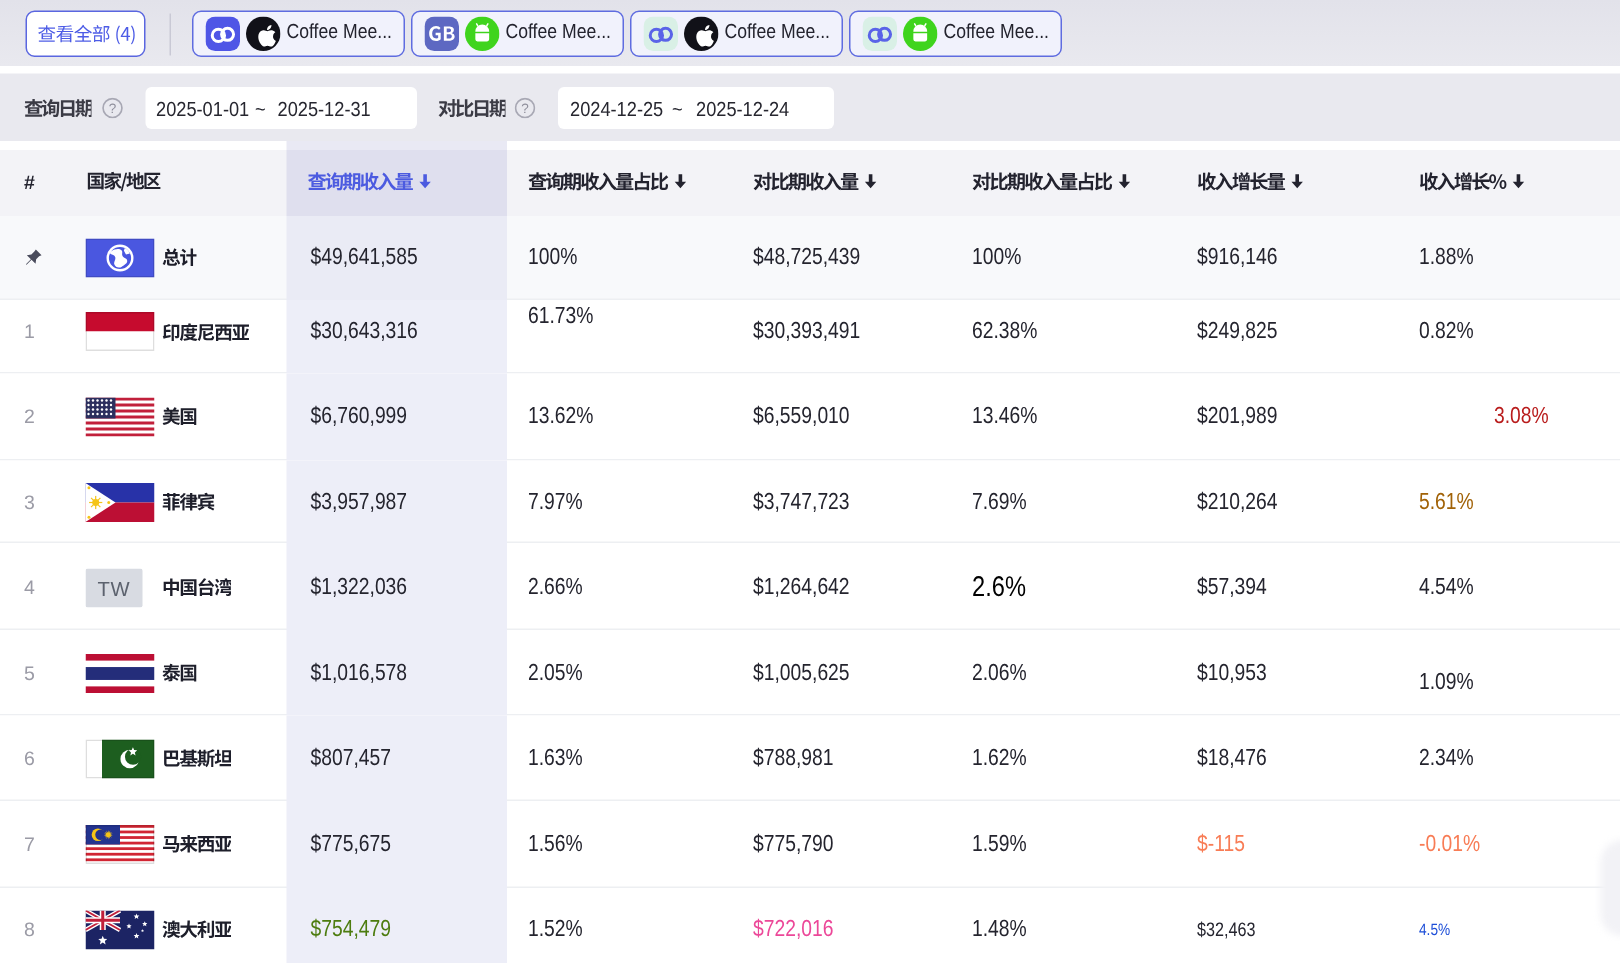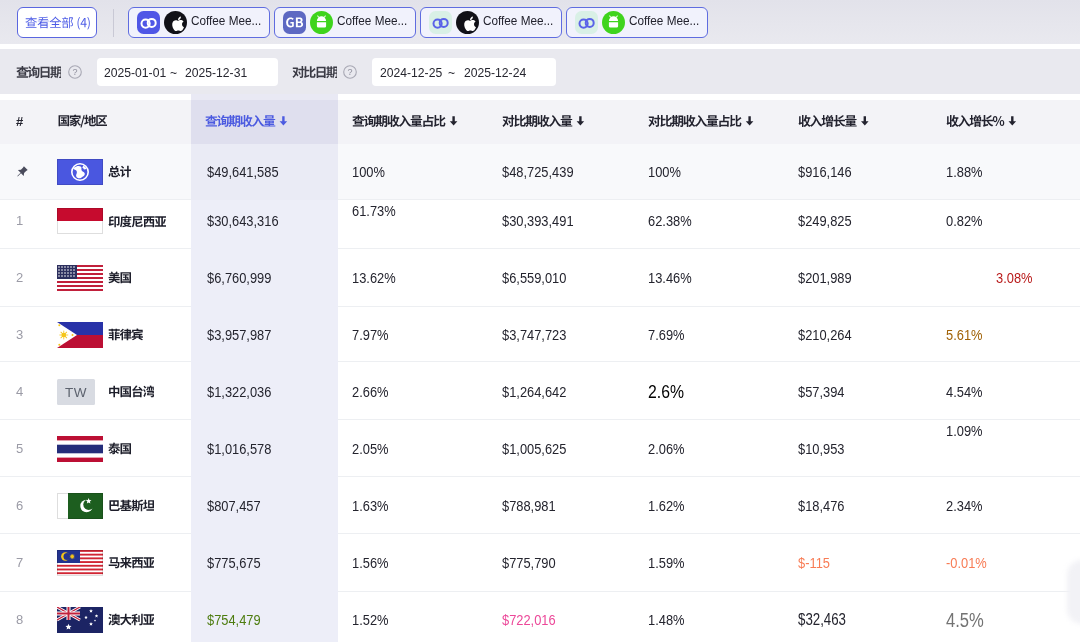--- a/index.html
+++ b/index.html
@@ -300,21 +300,21 @@
 <svg style="position:absolute;left:108.3px;top:440.4px" width="23" height="17" viewBox="0 -13.1 23 16.9">
     <g fill="#1e1f2b">
       <path d="M8.5 -3.4C8.2 -3.0 7.9 -2.6 7.5 -2.2L7.0 -2.5V-4.4H5.5V-2.1L4.4 -1.7L4.9 -2.2C4.7 -2.5 4.1 -3.0 3.7 -3.2L2.7 -2.5C3.1 -2.2 3.5 -1.8 3.8 -1.5C2.8 -1.2 1.9 -0.9 1.3 -0.7L1.9 0.6C3.0 0.2 4.3 -0.3 5.5 -0.8V-0.3C5.5 -0.1 5.5 -0.1 5.3 -0.1C5.1 -0.1 4.6 -0.1 4.1 -0.1C4.3 0.2 4.5 0.7 4.5 1.1C5.4 1.1 5.9 1.1 6.4 0.9C6.8 0.7 7.0 0.4 7.0 -0.2V-1.1C8.1 -0.5 9.3 0.1 10.1 0.6L11.0 -0.5C10.4 -0.8 9.6 -1.3 8.7 -1.7C9.0 -2.0 9.3 -2.3 9.6 -2.6ZM5.4 -10.6C5.3 -10.2 5.3 -9.9 5.2 -9.5H1.3V-8.3H4.9L4.7 -7.8H1.9V-6.6H4.2C4.1 -6.4 3.9 -6.2 3.8 -6.0H0.6V-4.8H2.8C2.2 -4.1 1.3 -3.4 0.3 -2.9C0.7 -2.7 1.2 -2.2 1.4 -1.9C2.8 -2.7 3.9 -3.7 4.7 -4.8H7.7C8.6 -3.5 9.8 -2.5 11.2 -1.9C11.5 -2.3 11.9 -2.9 12.2 -3.1C11.1 -3.5 10.1 -4.1 9.4 -4.8H11.9V-6.0H5.5L5.8 -6.6H10.7V-7.8H6.2L6.4 -8.3H11.2V-9.5H6.8L6.9 -10.4Z M14.6 -2.8V-1.6H21.0V-2.8H20.1L20.8 -3.2C20.6 -3.5 20.2 -3.9 19.8 -4.3H20.5V-5.5H18.4V-6.7H20.8V-8.0H14.7V-6.7H17.0V-5.5H15.0V-4.3H17.0V-2.8ZM18.8 -3.9C19.1 -3.6 19.4 -3.1 19.7 -2.8H18.4V-4.3H19.6ZM12.5 -10.0V1.1H14.1V0.5H21.4V1.1H23.0V-10.0ZM14.1 -0.9V-8.7H21.4V-0.9Z"></path>
     </g>
   </svg>
 <div class="abs" style="left:207px;top:440.5px;font-size:15.5px;color:#24242e;line-height:16px"><span class="num" style="transform:scaleX(.83)">$1,016,578</span></div>
 <div class="abs" style="left:352px;top:440.5px;font-size:15.5px;color:#24242e;line-height:16px"><span class="num" style="transform:scaleX(.83)">2.05%</span></div>
 <div class="abs" style="left:502px;top:440.5px;font-size:15.5px;color:#24242e;line-height:16px"><span class="num" style="transform:scaleX(.83)">$1,005,625</span></div>
 <div class="abs" style="left:648px;top:440.5px;font-size:15.5px;color:#24242e;line-height:16px"><span class="num" style="transform:scaleX(.83)">2.06%</span></div>
 <div class="abs" style="left:798px;top:440.5px;font-size:15.5px;color:#24242e;line-height:16px"><span class="num" style="transform:scaleX(.83)">$10,953</span></div>
-<div class="abs" style="left:946px;top:423px;font-size:15.5px;color:#24242e;line-height:16px"><span class="num" style="transform:scaleX(.83)">1.09%</span></div>
+<div class="abs" style="left:946px;top:447px;font-size:15.5px;color:#24242e;line-height:16px"><span class="num" style="transform:scaleX(.83)">1.09%</span></div>
 <div class="abs" style="left:0;top:477px;width:1080px;height:57px;background:#fff;border-bottom:1px solid #edeff2"></div>
 <div class="abs" style="left:191px;top:477px;width:147px;height:57px;background:#edeef8"></div>
 <div class="abs" style="left:16px;top:498.5px;font-size:13px;color:#9b9ba6;line-height:14px">6</div>
 <svg class="abs" style="left:57px;top:492.5px" width="46" height="26" viewBox="0 0 46 26">
     <rect width="46" height="26" fill="#fff"></rect>
     <rect x="11" width="35" height="26" fill="#1d5e1f"></rect>
     <circle cx="29.5" cy="13" r="6.2" fill="#fff"></circle>
     <circle cx="31.7" cy="11.5" r="5.4" fill="#1d5e1f"></circle>
     <path d="M33.5 6.2 l0.9 2.1 2.2 0.2 -1.7 1.5 0.5 2.2 -1.9 -1.2 -1.9 1.2 0.5 -2.2 -1.7 -1.5 2.2 -0.2 z" fill="#fff" transform="translate(0.8,-0.6) scale(0.92)"></path>
     <rect x="0.5" y="0.5" width="45" height="25" fill="none" stroke="rgba(0,0,0,0.13)" stroke-width="1"></rect>
@@ -381,14 +381,14 @@
   </svg>
 <svg style="position:absolute;left:108.3px;top:611.4px" width="46" height="17" viewBox="0 -13.1 46 16.9">
     <g fill="#1e1f2b">
       <path d="M8.9 -8.1C8.8 -7.7 8.5 -7.2 8.3 -6.8L9.1 -6.5C9.3 -6.8 9.6 -7.2 9.9 -7.7ZM0.9 -9.4C1.6 -9.0 2.5 -8.4 2.9 -8.1L3.8 -9.3C3.4 -9.6 2.4 -10.1 1.8 -10.4ZM0.3 -6.0C1.0 -5.7 1.9 -5.1 2.4 -4.8L3.2 -6.0C2.8 -6.3 1.8 -6.8 1.2 -7.1ZM0.6 0.2 1.9 1.0C2.5 -0.2 3.1 -1.7 3.6 -3.0L2.4 -3.8C1.8 -2.4 1.1 -0.8 0.6 0.2ZM8.3 -5.5H8.9L8.3 -5.0ZM5.7 -7.7C5.9 -7.3 6.2 -6.8 6.4 -6.4H5.6V-5.5H6.5C6.2 -5.1 5.8 -4.7 5.4 -4.5C5.6 -4.3 5.9 -3.9 6.0 -3.7C6.4 -4.0 6.9 -4.5 7.3 -4.9V-3.8H8.3V-5.0C8.6 -4.6 9.0 -4.1 9.3 -3.8L9.9 -4.4C9.7 -4.7 9.3 -5.1 9.0 -5.5H9.9V-6.4H8.3V-8.2H7.3V-6.4H6.4L7.3 -6.9C7.1 -7.2 6.8 -7.7 6.5 -8.1ZM7.0 -10.5C6.9 -10.2 6.8 -9.8 6.7 -9.4H4.1V-3.2H5.4V-8.2H10.2V-3.3H11.6V-9.4H8.2C8.4 -9.7 8.5 -10.0 8.7 -10.3ZM7.0 -3.5 7.0 -2.8H3.6V-1.6H6.5C6.1 -0.9 5.2 -0.4 3.3 -0.1C3.6 0.2 3.9 0.8 4.1 1.1C6.1 0.7 7.2 0.0 7.8 -0.9C8.5 0.2 9.6 0.8 11.3 1.1C11.5 0.7 11.9 0.1 12.2 -0.1C10.6 -0.3 9.5 -0.8 8.9 -1.6H11.9V-2.8H8.4L8.5 -3.5Z M17.0 -10.5C16.9 -9.5 17.0 -8.4 16.8 -7.2H12.3V-5.7H16.6C16.1 -3.5 14.9 -1.5 12.1 -0.2C12.5 0.1 12.9 0.7 13.2 1.1C15.8 -0.2 17.2 -2.1 17.8 -4.2C18.8 -1.8 20.2 0.0 22.5 1.1C22.7 0.6 23.2 -0.0 23.6 -0.3C21.3 -1.3 19.8 -3.2 18.9 -5.7H23.3V-7.2H18.4C18.6 -8.4 18.6 -9.5 18.6 -10.5Z M30.3 -9.0V-2.1H31.7V-9.0ZM33.2 -10.3V-0.7C33.2 -0.5 33.1 -0.4 32.9 -0.4C32.6 -0.4 31.8 -0.4 31.0 -0.4C31.2 -0.0 31.5 0.7 31.5 1.1C32.7 1.1 33.5 1.1 34.0 0.8C34.5 0.6 34.7 0.2 34.7 -0.7V-10.3ZM28.6 -10.5C27.4 -9.9 25.4 -9.5 23.6 -9.2C23.8 -8.9 24.0 -8.4 24.0 -8.0C24.7 -8.1 25.4 -8.2 26.1 -8.4V-6.8H23.7V-5.5H25.8C25.3 -4.2 24.4 -2.8 23.5 -1.9C23.7 -1.5 24.1 -0.9 24.2 -0.4C24.9 -1.2 25.6 -2.2 26.1 -3.3V1.1H27.6V-3.2C28.1 -2.7 28.6 -2.1 28.9 -1.7L29.7 -3.0C29.4 -3.3 28.2 -4.3 27.6 -4.8V-5.5H29.7V-6.8H27.6V-8.7C28.3 -8.9 29.0 -9.1 29.7 -9.3Z M35.6 -6.6C36.2 -5.2 36.9 -3.3 37.1 -2.2L38.6 -2.8C38.2 -3.9 37.5 -5.7 37.0 -7.1ZM35.6 -9.8V-8.4H38.6V-0.9H35.2V0.5H46.8V-0.9H43.3V-2.7L44.6 -2.3C45.1 -3.4 45.8 -5.1 46.2 -6.6L44.8 -7.1C44.4 -5.7 43.8 -3.9 43.3 -2.8V-8.4H46.4V-9.8ZM40.2 -0.9V-8.4H41.7V-0.9Z"></path>
     </g>
   </svg>
 <div class="abs" style="left:207px;top:611.5px;font-size:15.5px;color:#4d7c0f;line-height:16px"><span class="num" style="transform:scaleX(.83)">$754,479</span></div>
 <div class="abs" style="left:352px;top:611.5px;font-size:15.5px;color:#24242e;line-height:16px"><span class="num" style="transform:scaleX(.83)">1.52%</span></div>
 <div class="abs" style="left:502px;top:611.5px;font-size:15.5px;color:#ec4899;line-height:16px"><span class="num" style="transform:scaleX(.83)">$722,016</span></div>
 <div class="abs" style="left:648px;top:611.5px;font-size:15.5px;color:#24242e;line-height:16px"><span class="num" style="transform:scaleX(.83)">1.48%</span></div>
-<div class="abs" style="left:798px;top:611.5px;font-size:16px;color:#24242e;line-height:16px"><span class="num" style="transform:scaleX(.83)">$32,463</span></div>
-<div class="abs" style="left:946px;top:611.5px;font-size:20px;color:#737373;line-height:16px"><span class="num" style="transform:scaleX(.83)">4.5%</span></div>
+<div class="abs" style="left:798px;top:611.5px;font-size:13px;color:#24242e;line-height:16px"><span class="num" style="transform:scaleX(.83)">$32,463</span></div>
+<div class="abs" style="left:946px;top:611.5px;font-size:11px;color:#1d4ed8;line-height:16px"><span class="num" style="transform:scaleX(.83)">4.5%</span></div>
 <div class="abs" style="left:1067px;top:560px;width:30px;height:64px;border-radius:32px;background:#f2f2f6;filter:blur(2.5px)"></div>
 </body></html>

